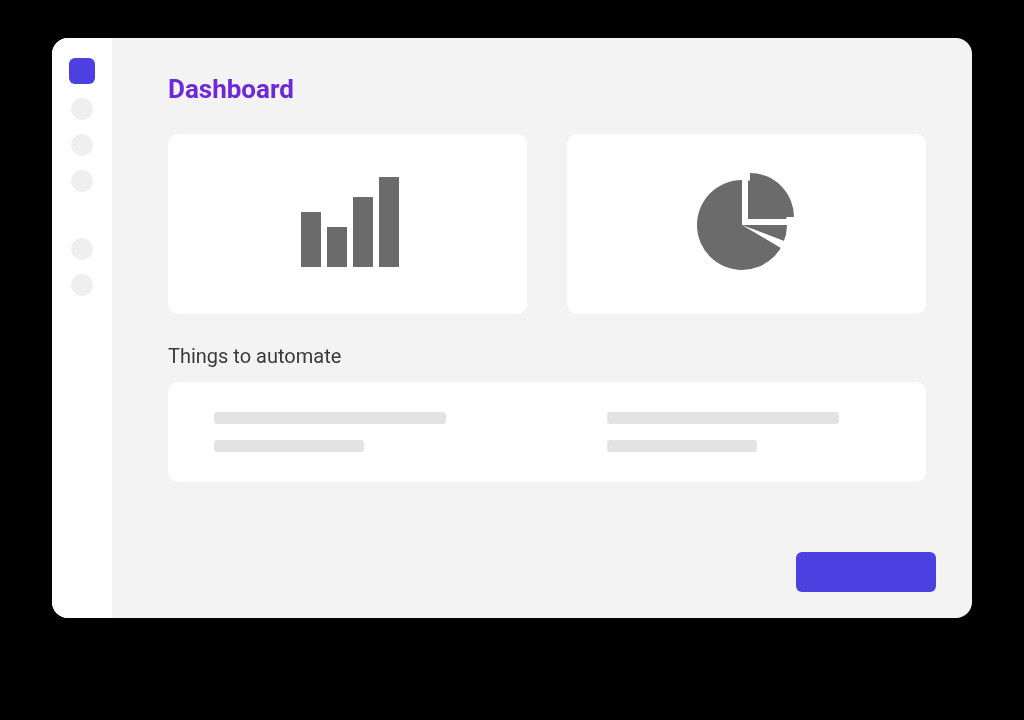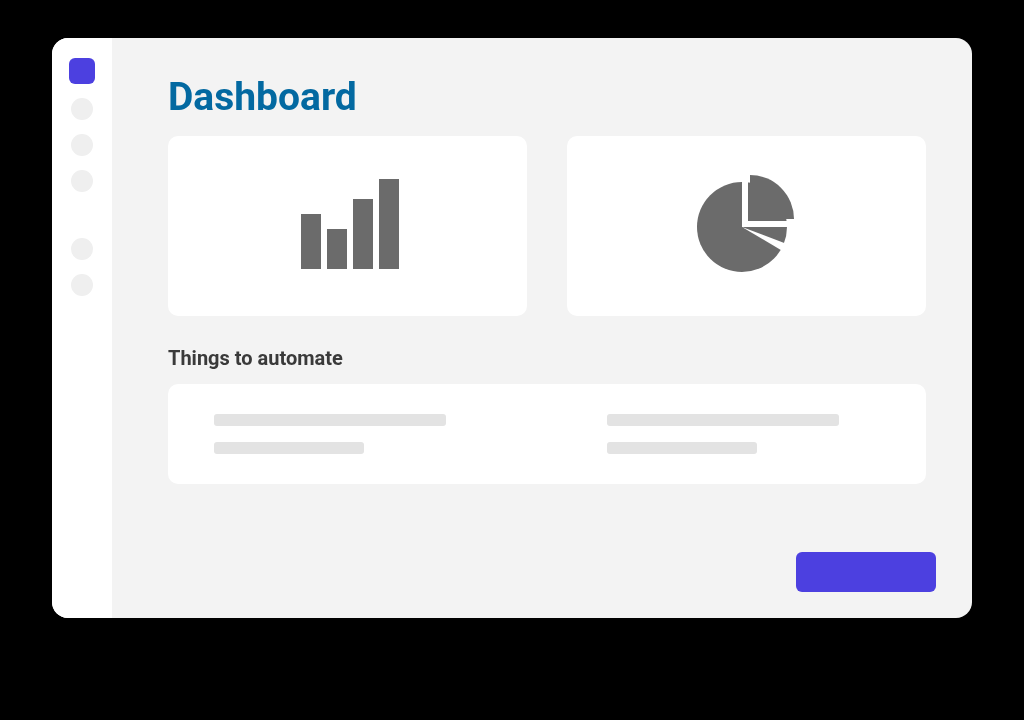--- a/index.html
+++ b/index.html
@@ -42,42 +42,42 @@
   .nav-item.active { background: #4c40e0; border-radius: 6px; }
   .nav-gap { height: 18px; }
   
   .main {
     flex: 1;
     padding: 36px 46px 30px 56px;
     display: flex;
     flex-direction: column;
   }
   .page-title {
-    font-size: 39px;
+    font-size: 26px;
     font-weight: 700;
-    color: #0369a1;
-    margin-bottom: 16px;
+    color: #6d28d9;
+    margin-bottom: 30px;
   }
   .cards-row {
     display: flex;
     gap: 40px;
     margin-bottom: 30px;
   }
   .card {
     flex: 1;
     background: #ffffff;
     border-radius: 10px;
     height: 180px;
     display: flex;
     align-items: center;
     justify-content: center;
   }
   .section-title {
     font-size: 20px;
-    font-weight: 700;
+    font-weight: 400;
     color: #3a3a3a;
     margin-bottom: 14px;
   }
   .list-panel {
     background: #ffffff;
     border-radius: 10px;
     padding: 30px 46px;
     display: flex;
     gap: 120px;
   }

